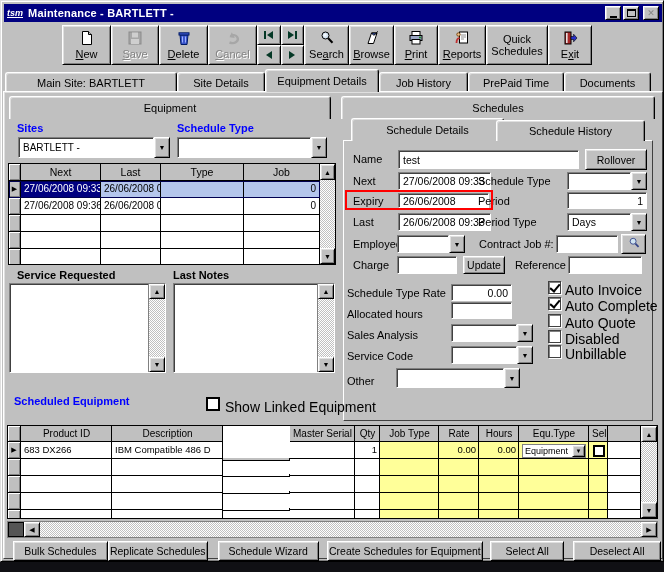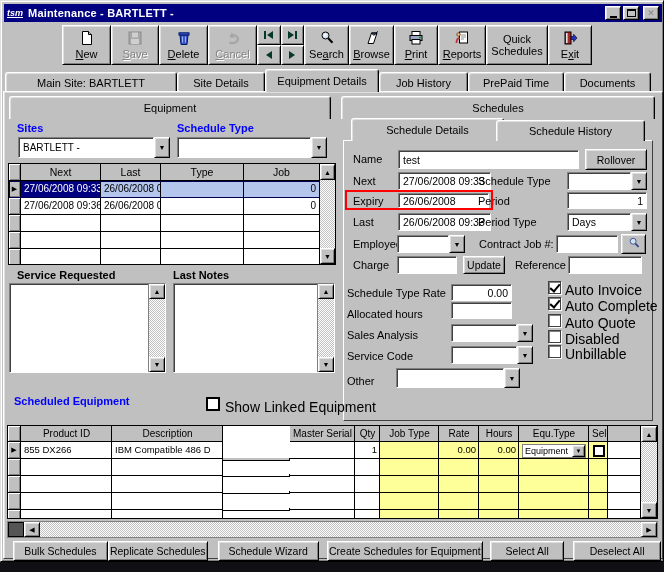--- a/index.html
+++ b/index.html
@@ -456,21 +456,21 @@
       <div class="cell e5" style="text-align:center;">Qty</div>
       <div class="cell e6">Job Type</div>
       <div class="cell e7" style="text-align:center;">Rate</div>
       <div class="cell e8" style="text-align:center;">Hours</div>
       <div class="cell e9" style="text-align:center; padding-top:2px;">Equ.Type</div>
       <div class="cell e10" style="text-align:center; padding-top:2px;">Sel</div>
       <div class="cell e11"></div>
     </div>
     <div class="erow">
       <div class="cell sel-cell">▶</div>
-      <div class="cell e1">855 DX266</div>
+      <div class="cell e1">683 DX266</div>
       <div class="cell e2">IBM Compatible 486 D</div>
       <div class="cell e3"></div>
       <div class="cell e4"></div>
       <div class="cell e5">1</div>
       <div class="cell e6 ycell"></div>
       <div class="cell e7 ycell">0.00</div>
       <div class="cell e8 ycell">0.00</div>
       <div class="cell e9 ycell">
         <div class="mini-combo">
           <div class="mc-text">Equipment</div>

